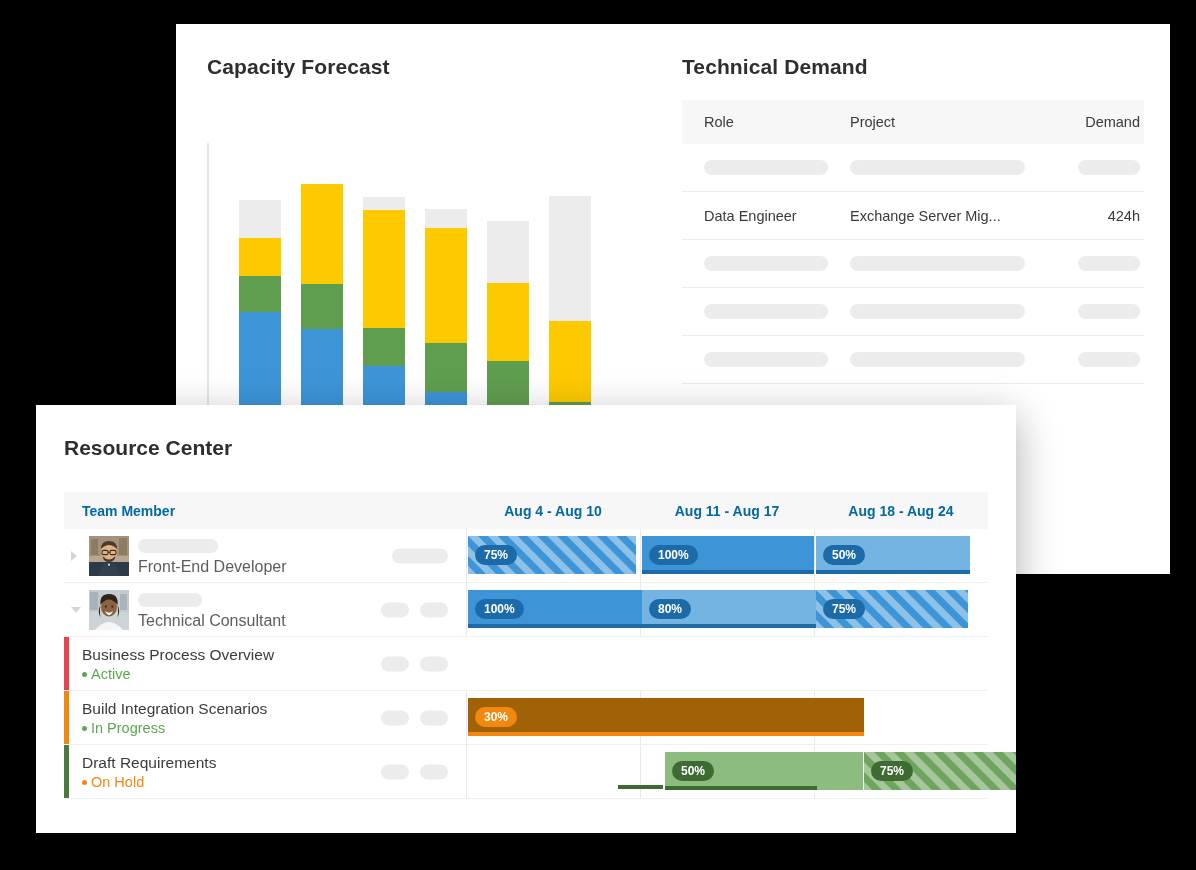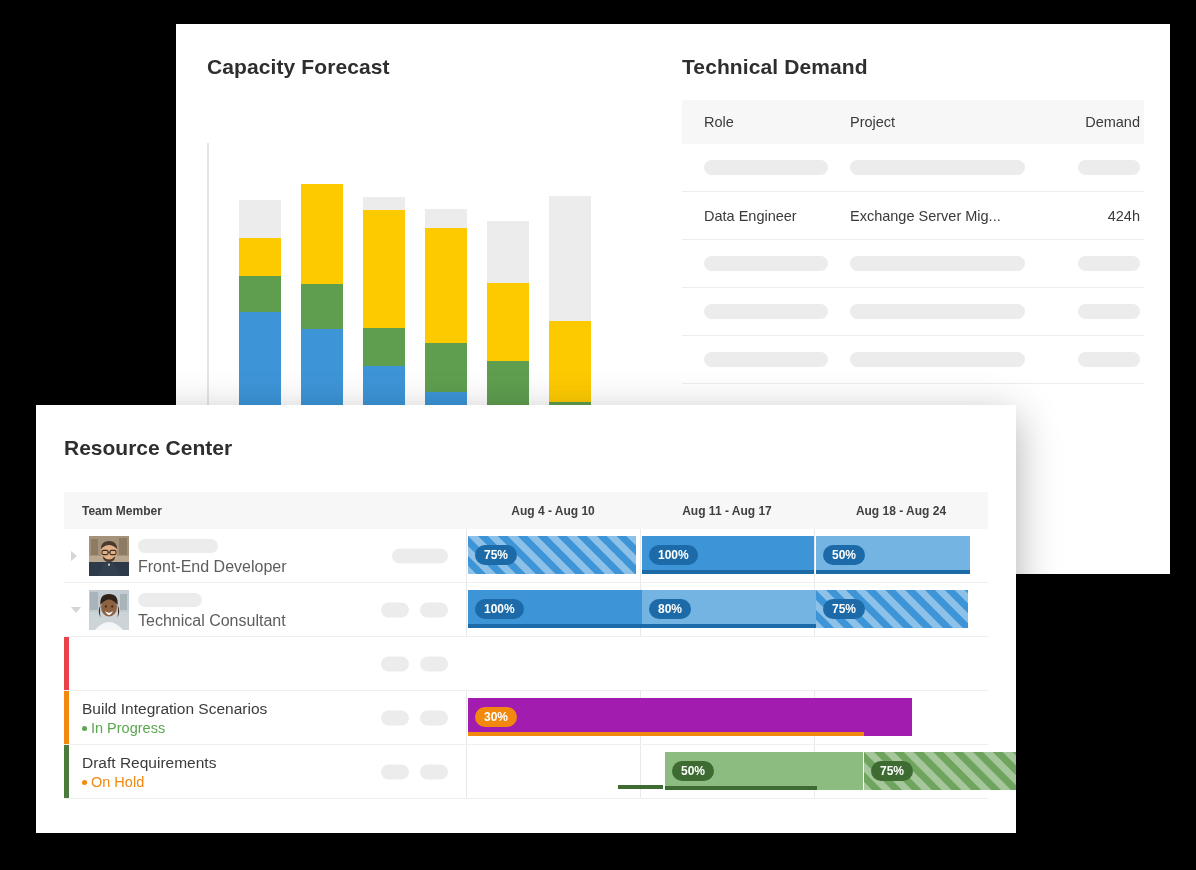--- a/index.html
+++ b/index.html
@@ -137,23 +137,23 @@
     width: 924px;
   }
 
   #rc-head {
     display: flex;
     height: 37px;
     background: #f7f7f7;
     align-items: center;
   }
   .rc-head-label {
-    font-size: 12px;
+    font-size: 14px;
     font-weight: bold;
-    color: #404040;
+    color: #0369a1;
   }
   .rc-col-member { width: 402px; padding-left: 18px; }
   .rc-col-week {
     width: 174px;
     text-align: center;
     display: flex;
     align-items: center;
     justify-content: center;
   }
 
@@ -554,20 +554,24 @@
                   </defs>
                   <rect width="100%" height="100%" fill="url(#h1)"></rect>
                 </svg>
                 <span class="badge" style="background: rgb(28, 107, 168);">75%</span>
               </div>
             </div>
           </div>
           <div class="rc-row task-row">
             <div class="rc-left">
               <div class="task-bar-color" style="background: rgb(232, 66, 77);"></div>
+              <div class="task-text">
+                <div class="task-name">Business Process Overview</div>
+                <div class="task-status" style="color: rgb(90, 168, 79);"><span class="dot" style="background: rgb(90, 168, 79);"></span><span>Active</span></div>
+              </div>
               <div class="row-pills">
                 <span class="pill w2"></span>
                 <span class="pill w2"></span>
               </div>
             </div>
           </div>
           <div class="rc-row task-row">
             <div class="rc-left">
               <div class="task-bar-color" style="background: rgb(243, 136, 15);"></div>
               <div class="task-text">
@@ -576,21 +580,21 @@
               </div>
               <div class="row-pills">
                 <span class="pill w2"></span>
                 <span class="pill w2"></span>
               </div>
             </div>
             <div class="rc-track">
               <div class="cell-line l0"></div>
               <div class="cell-line l1"></div>
               <div class="cell-line l2"></div>
-              <div class="tl-bar" style="left: 2px; width: 444px; background: #a21caf;">
+              <div class="tl-bar" style="left: 2px; width: 396px; background: #a16207;">
                 <div class="tl-underline" style="width: 396px; background: rgb(243, 136, 15);"></div>
                 <span class="badge" style="background: rgb(243, 136, 15);">30%</span>
               </div>
             </div>
           </div>
           <div class="rc-row task-row">
             <div class="rc-left">
               <div class="task-bar-color" style="background: rgb(75, 122, 60);"></div>
               <div class="task-text">
                 <div class="task-name">Draft Requirements</div>

